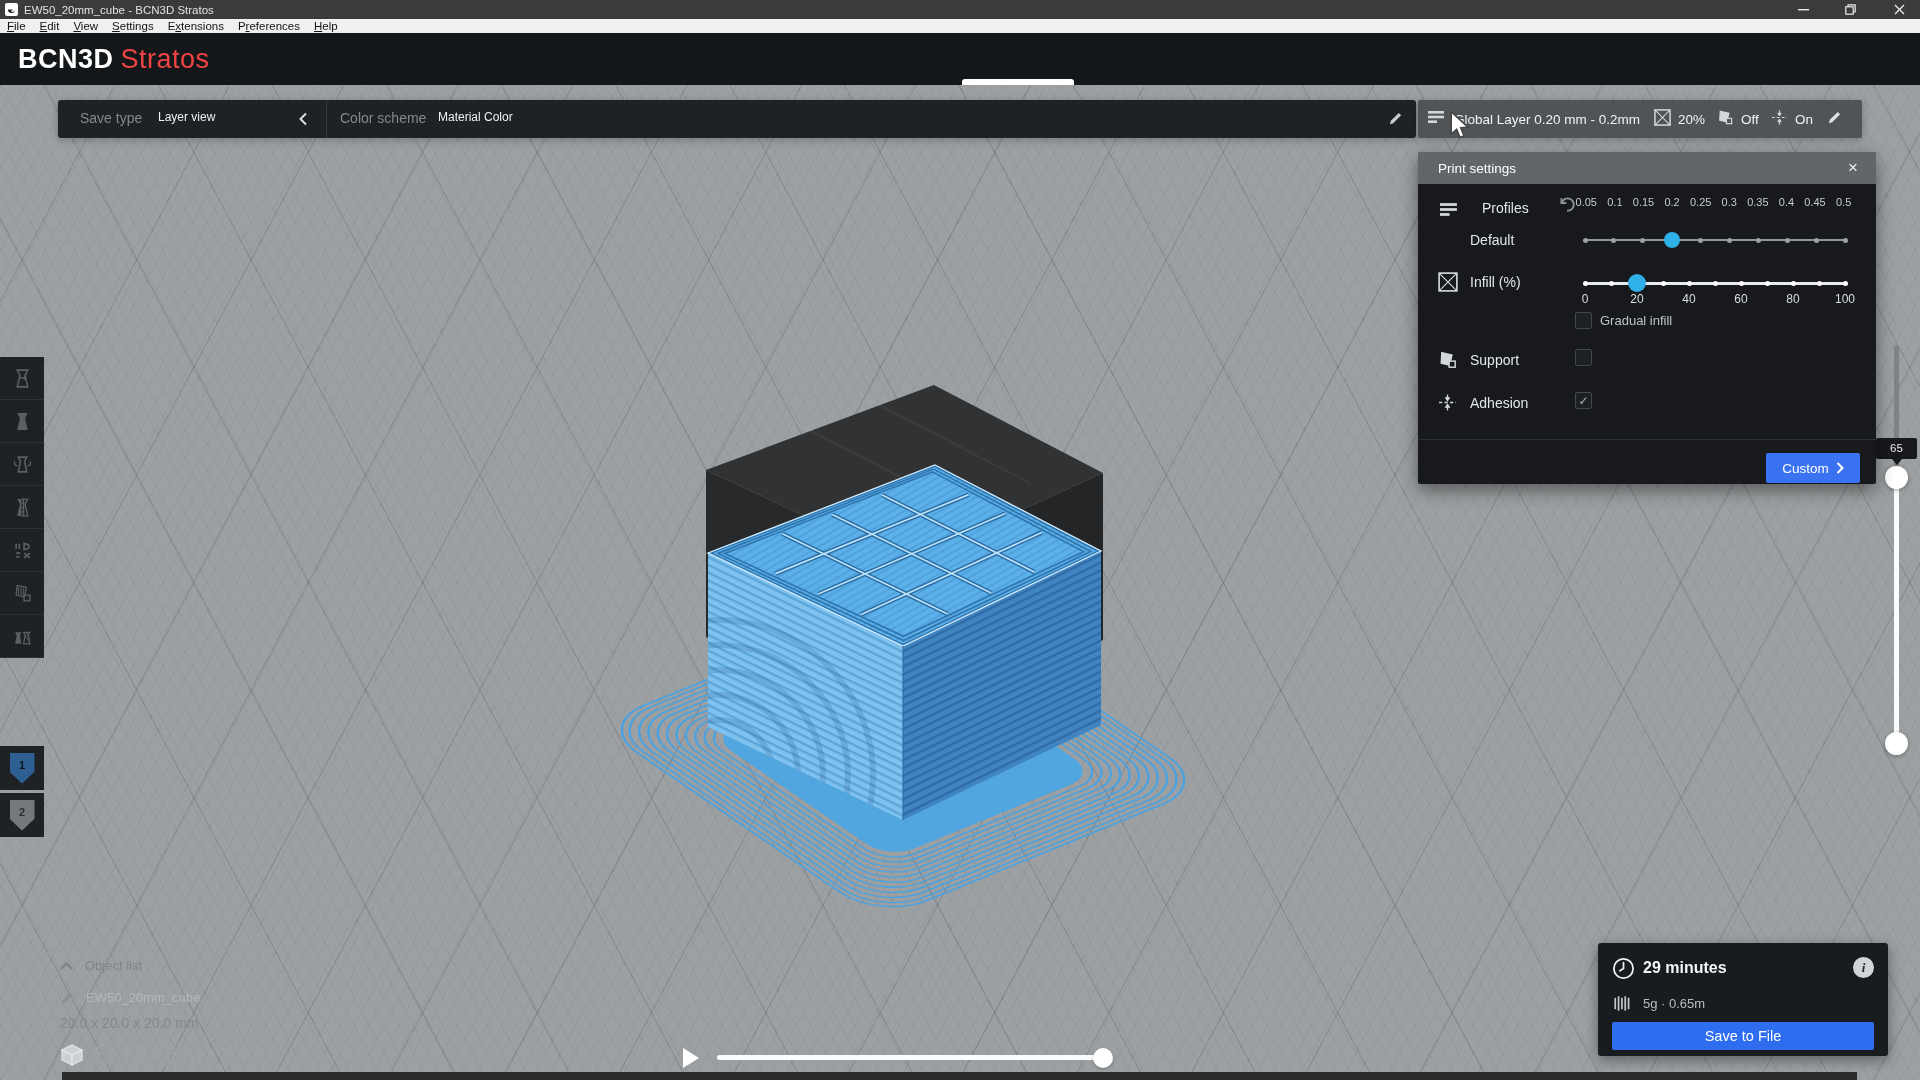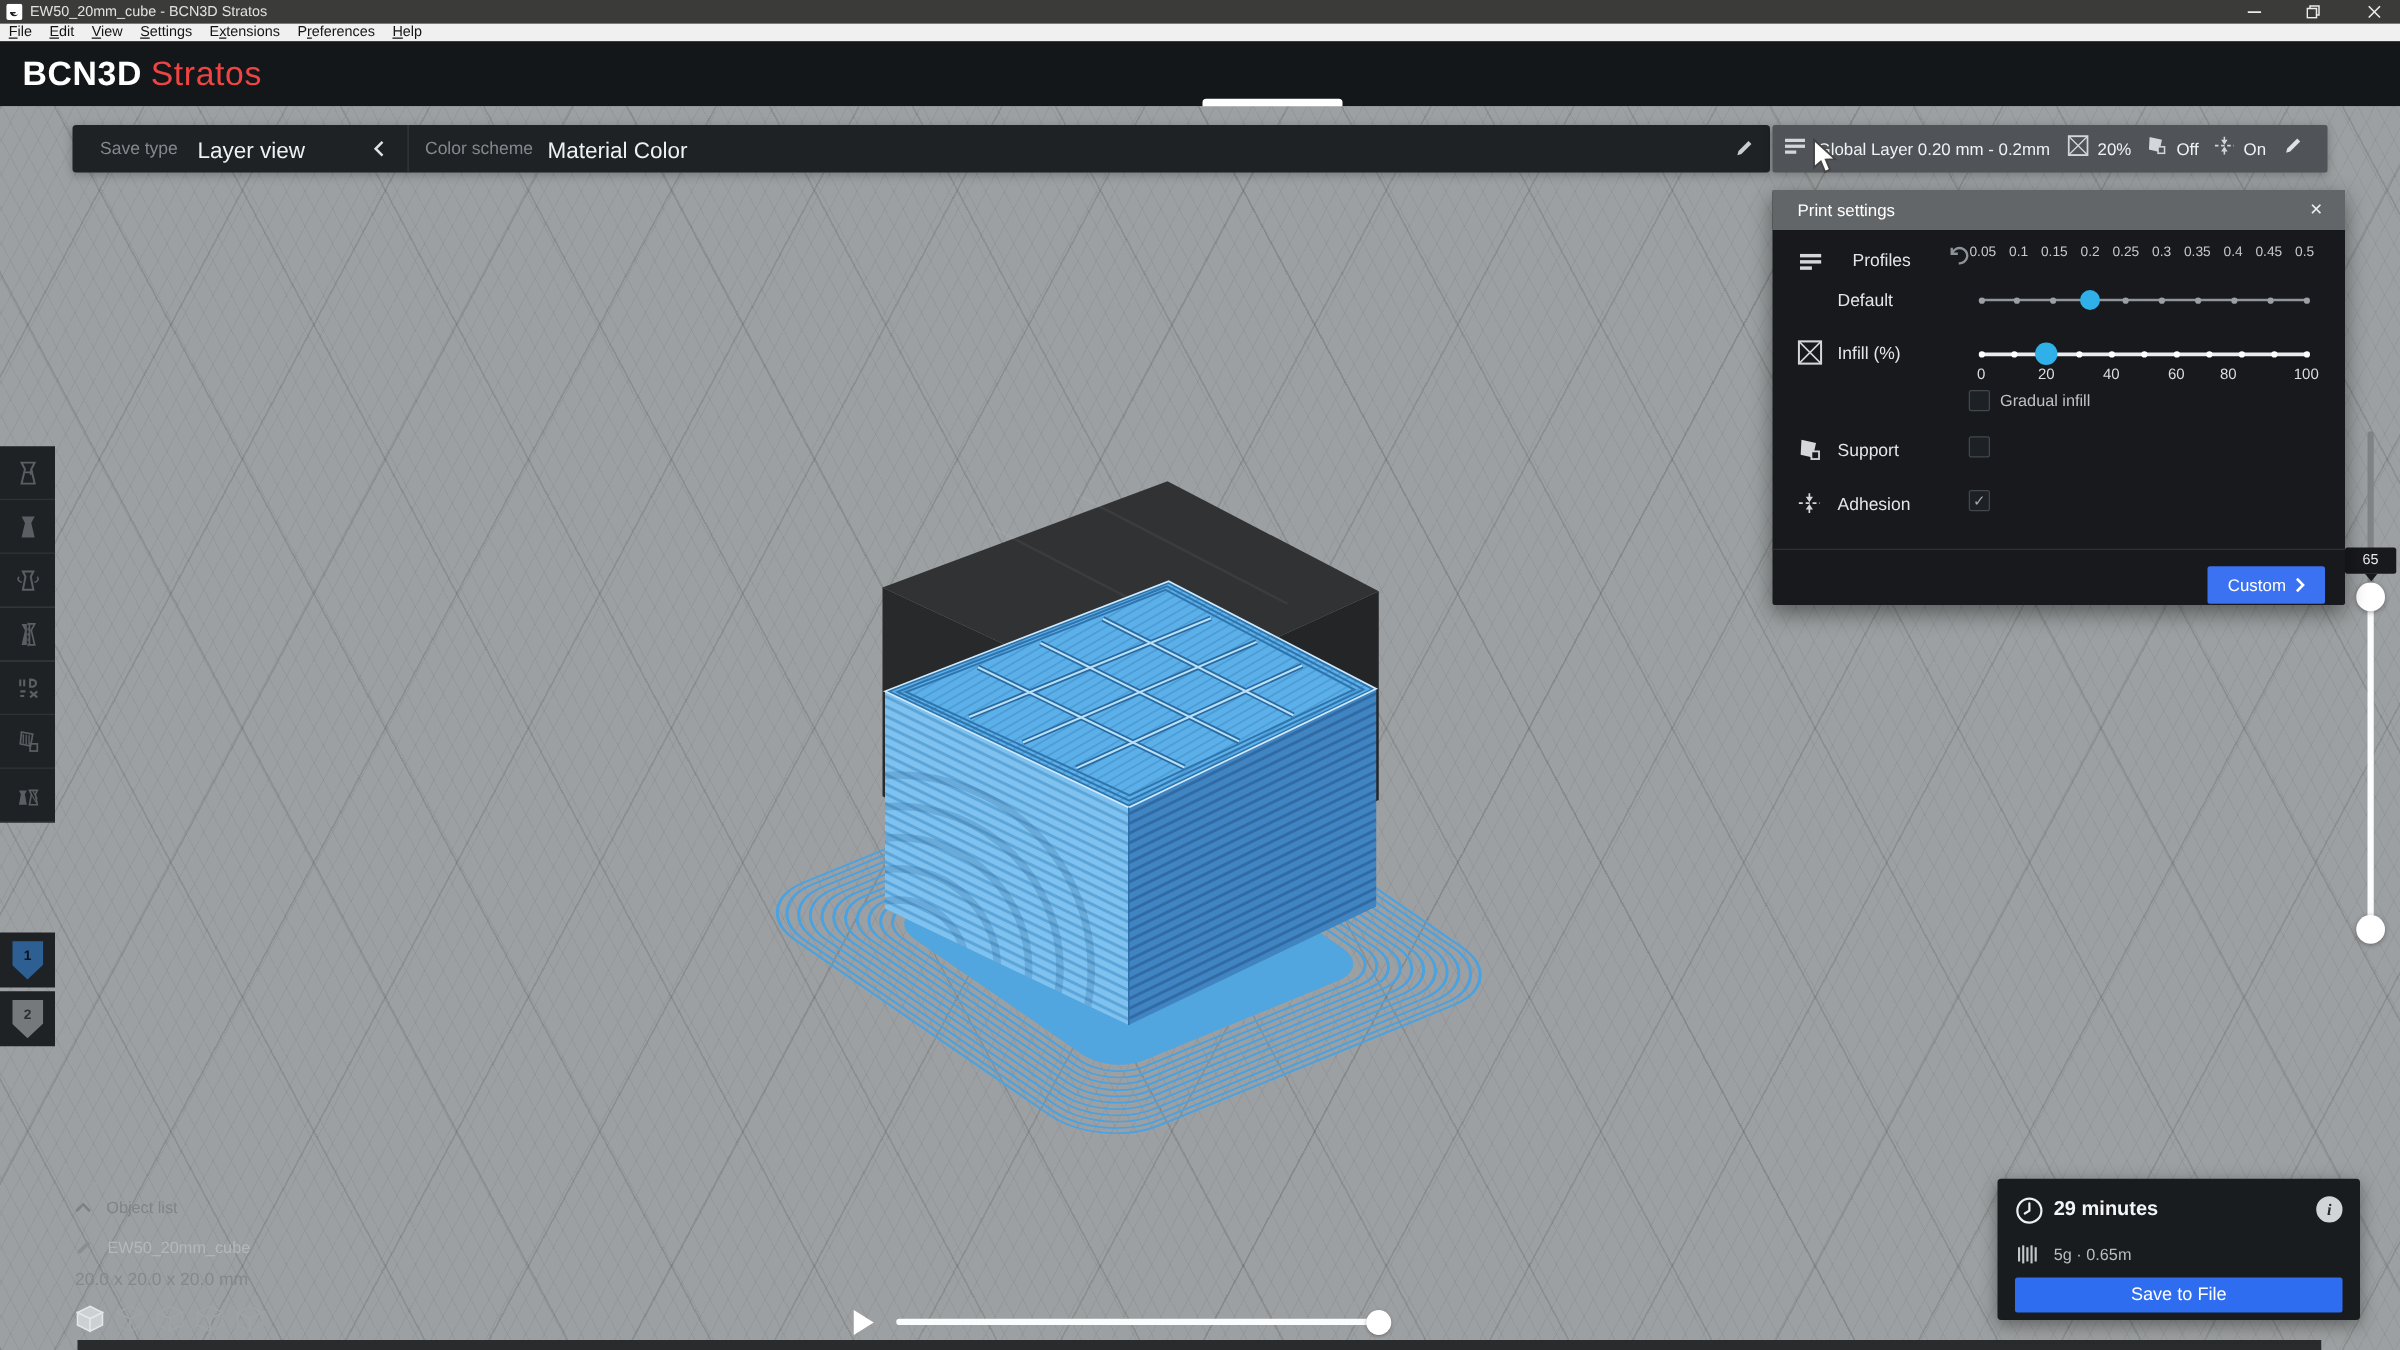--- a/index.html
+++ b/index.html
@@ -40,21 +40,21 @@
   
   .tool-cell { left:0; width:44px; height:43px; background:#1f2225; border-bottom:1px solid #2e3236; display:flex; align-items:center; justify-content:center; color:#5a5f64; z-index:2; }
   .tool-cell svg { width:21px; height:21px; }
   .ext-tile { left:0; width:44px; height:44px; background:#1f2225; display:flex; align-items:center; justify-content:center; z-index:2; }
   .shield { width:25px; height:31px; clip-path:polygon(0 0,100% 0,100% 62%,50% 100%,0 62%); display:flex; justify-content:center; }
   .shield span { font-size:11px; margin-top:6px; font-weight:700; }
 
   
   #view-bar { left:58px; top:100px; width:1358px; height:38px; background:#1f2225; border-radius:3px; z-index:5; box-shadow:0 2px 8px rgba(0,0,0,.25); }
   #view-bar .lbl { color:#84898d; font-size:14px; }
-  #view-bar .val { color:#eef0f1; font-size:18px;text-align:center; }
+  #view-bar .val { color:#eef0f1; font-size:12px;text-align:center; }
   #vb-divider { left:268px; top:0; width:1px; height:38px; background:#34383c; }
   #summary-bar { left:1418px; top:100px; width:444px; height:38px; background:#505458; border-radius:2px; z-index:5; display:flex; align-items:center; color:#c9cdd0; box-shadow:0 2px 8px rgba(0,0,0,.25); }
   #summary-bar .txt { color:#f1f2f3; font-size:13.5px; }
 
   
   #print-panel { left:1418px; top:152px; width:458px; height:332px; background:#17191c; border-radius:2px; z-index:6; box-shadow:0 6px 18px rgba(0,0,0,.45); }
   #ps-header { left:0; top:0; width:458px; height:32px; background:#636668; display:flex; align-items:center; }
   #ps-title { color:#fff; font-size:13.5px; margin-left:20px; }
   #ps-close { position:absolute; right:12px; top:5px; width:22px; height:22px; color:#eceeef; font-size:17px; text-align:center; line-height:22px; }
   .ps-label { color:#e3e6e8; font-size:14px; }
@@ -428,21 +428,21 @@
         <div class="dot" style="left: 218.5px;"></div>
         <div class="dot" style="left: 244.5px;"></div>
         <div class="dot" style="left: 270.5px;"></div>
         <div class="handle" style="height: 18px; width: 18px; left: 56px; top: 1px;"></div>
       </div>
     <div class="abs" id="infill-tick-labels" style="left:154px;top:140px;width:286px;height:14px">
         <span style="position: absolute; width: 34px; text-align: center; font-size: 12px; color: rgb(219, 222, 224); left: -4px;">0</span>
         <span style="position: absolute; width: 34px; text-align: center; font-size: 12px; color: rgb(219, 222, 224); left: 48px;">20</span>
         <span style="position: absolute; width: 34px; text-align: center; font-size: 12px; color: rgb(219, 222, 224); left: 100px;">40</span>
         <span style="position: absolute; width: 34px; text-align: center; font-size: 12px; color: rgb(219, 222, 224); left: 152px;">60</span>
-        <span style="position: absolute; width: 34px; font-size: 12px; color: rgb(219, 222, 224); left: 204px;">80</span>
+        <span style="position: absolute; width: 34px; text-align: center; font-size: 12px; color: rgb(219, 222, 224); left: 204px;">80</span>
         <span style="position: absolute; width: 34px; text-align: center; font-size: 12px; color: rgb(219, 222, 224); left: 256px;">100</span>
       </div>
 
     <div class="cbx" style="left:157px;top:160px" id="gradual-cbx"></div>
     <span class="abs" style="left:182px;top:161px;font-size:13px;color:#bfc3c6">Gradual infill</span>
 
     <span class="ps-icon abs" style="left:20px;top:198px">
       <svg width="20" height="20" viewBox="0 0 18 18" fill="none" stroke="currentColor">
           <path d="M3.5 2.5 L12.5 4.5 L10.5 13.5 L3 11.8 Z" stroke-width="1.4" fill="currentColor"></path>
           <rect x="10" y="10" width="5.5" height="5.5" stroke-width="1.3" fill="#17191c"></rect>

